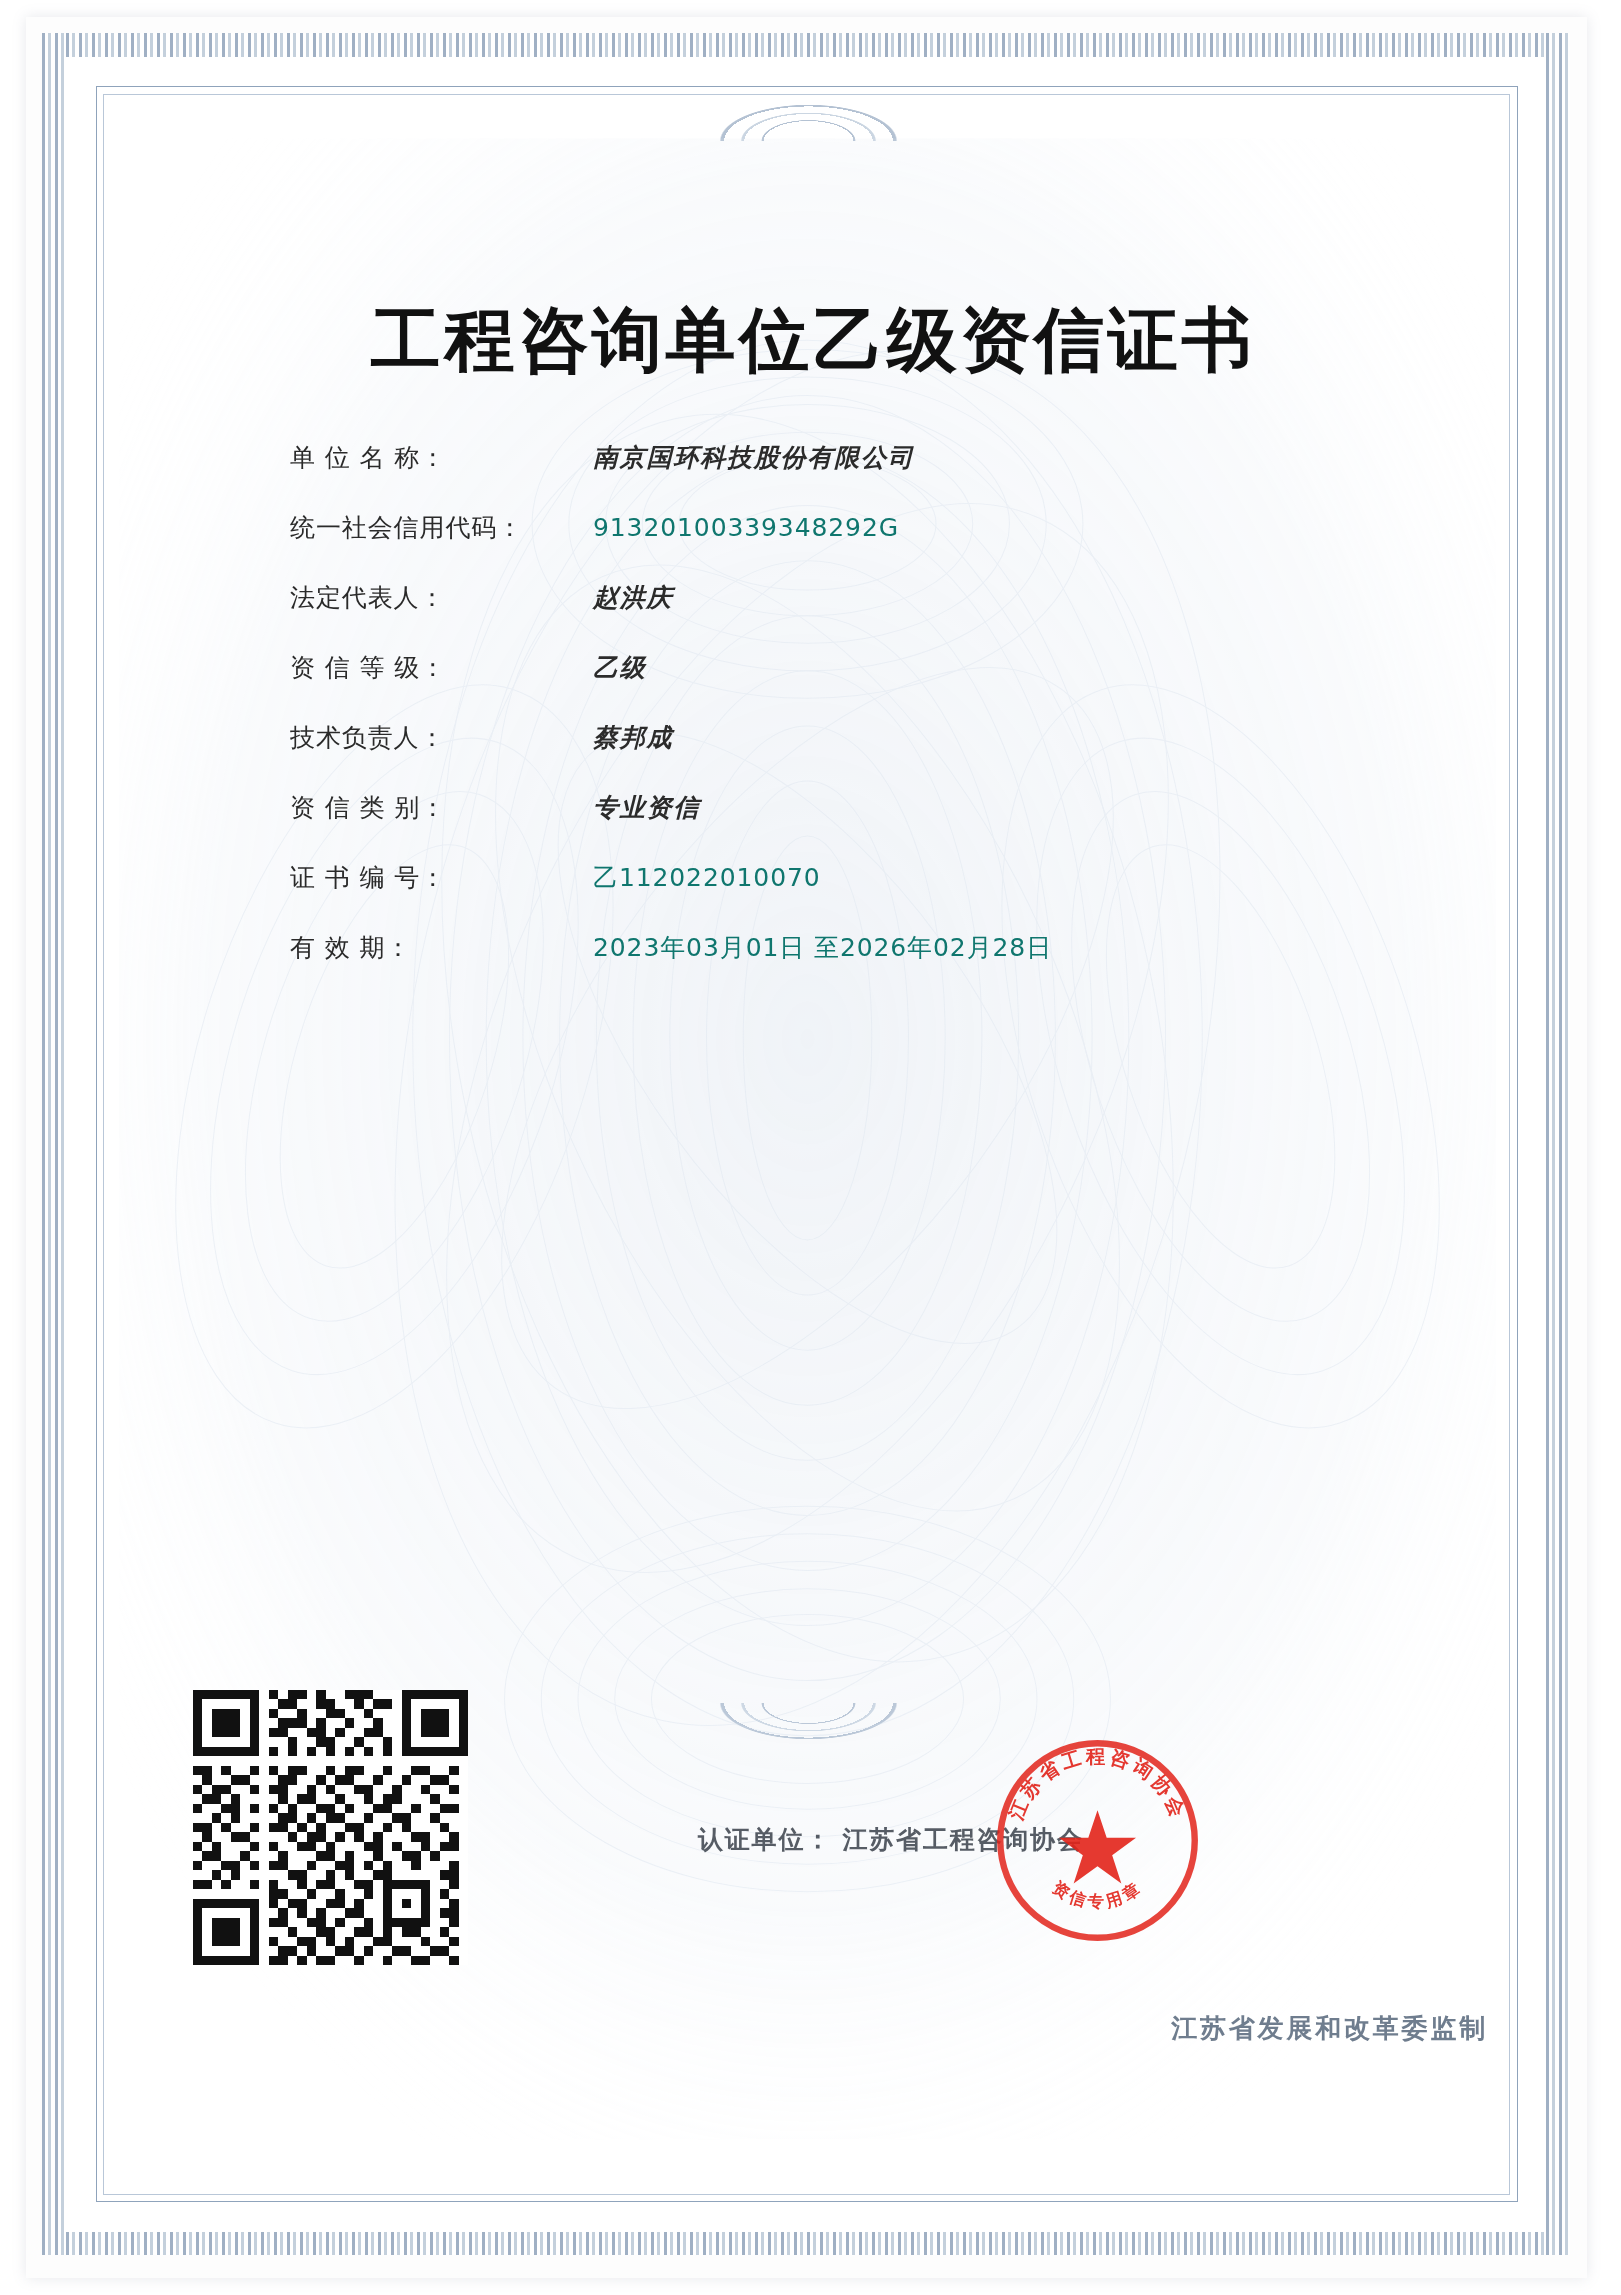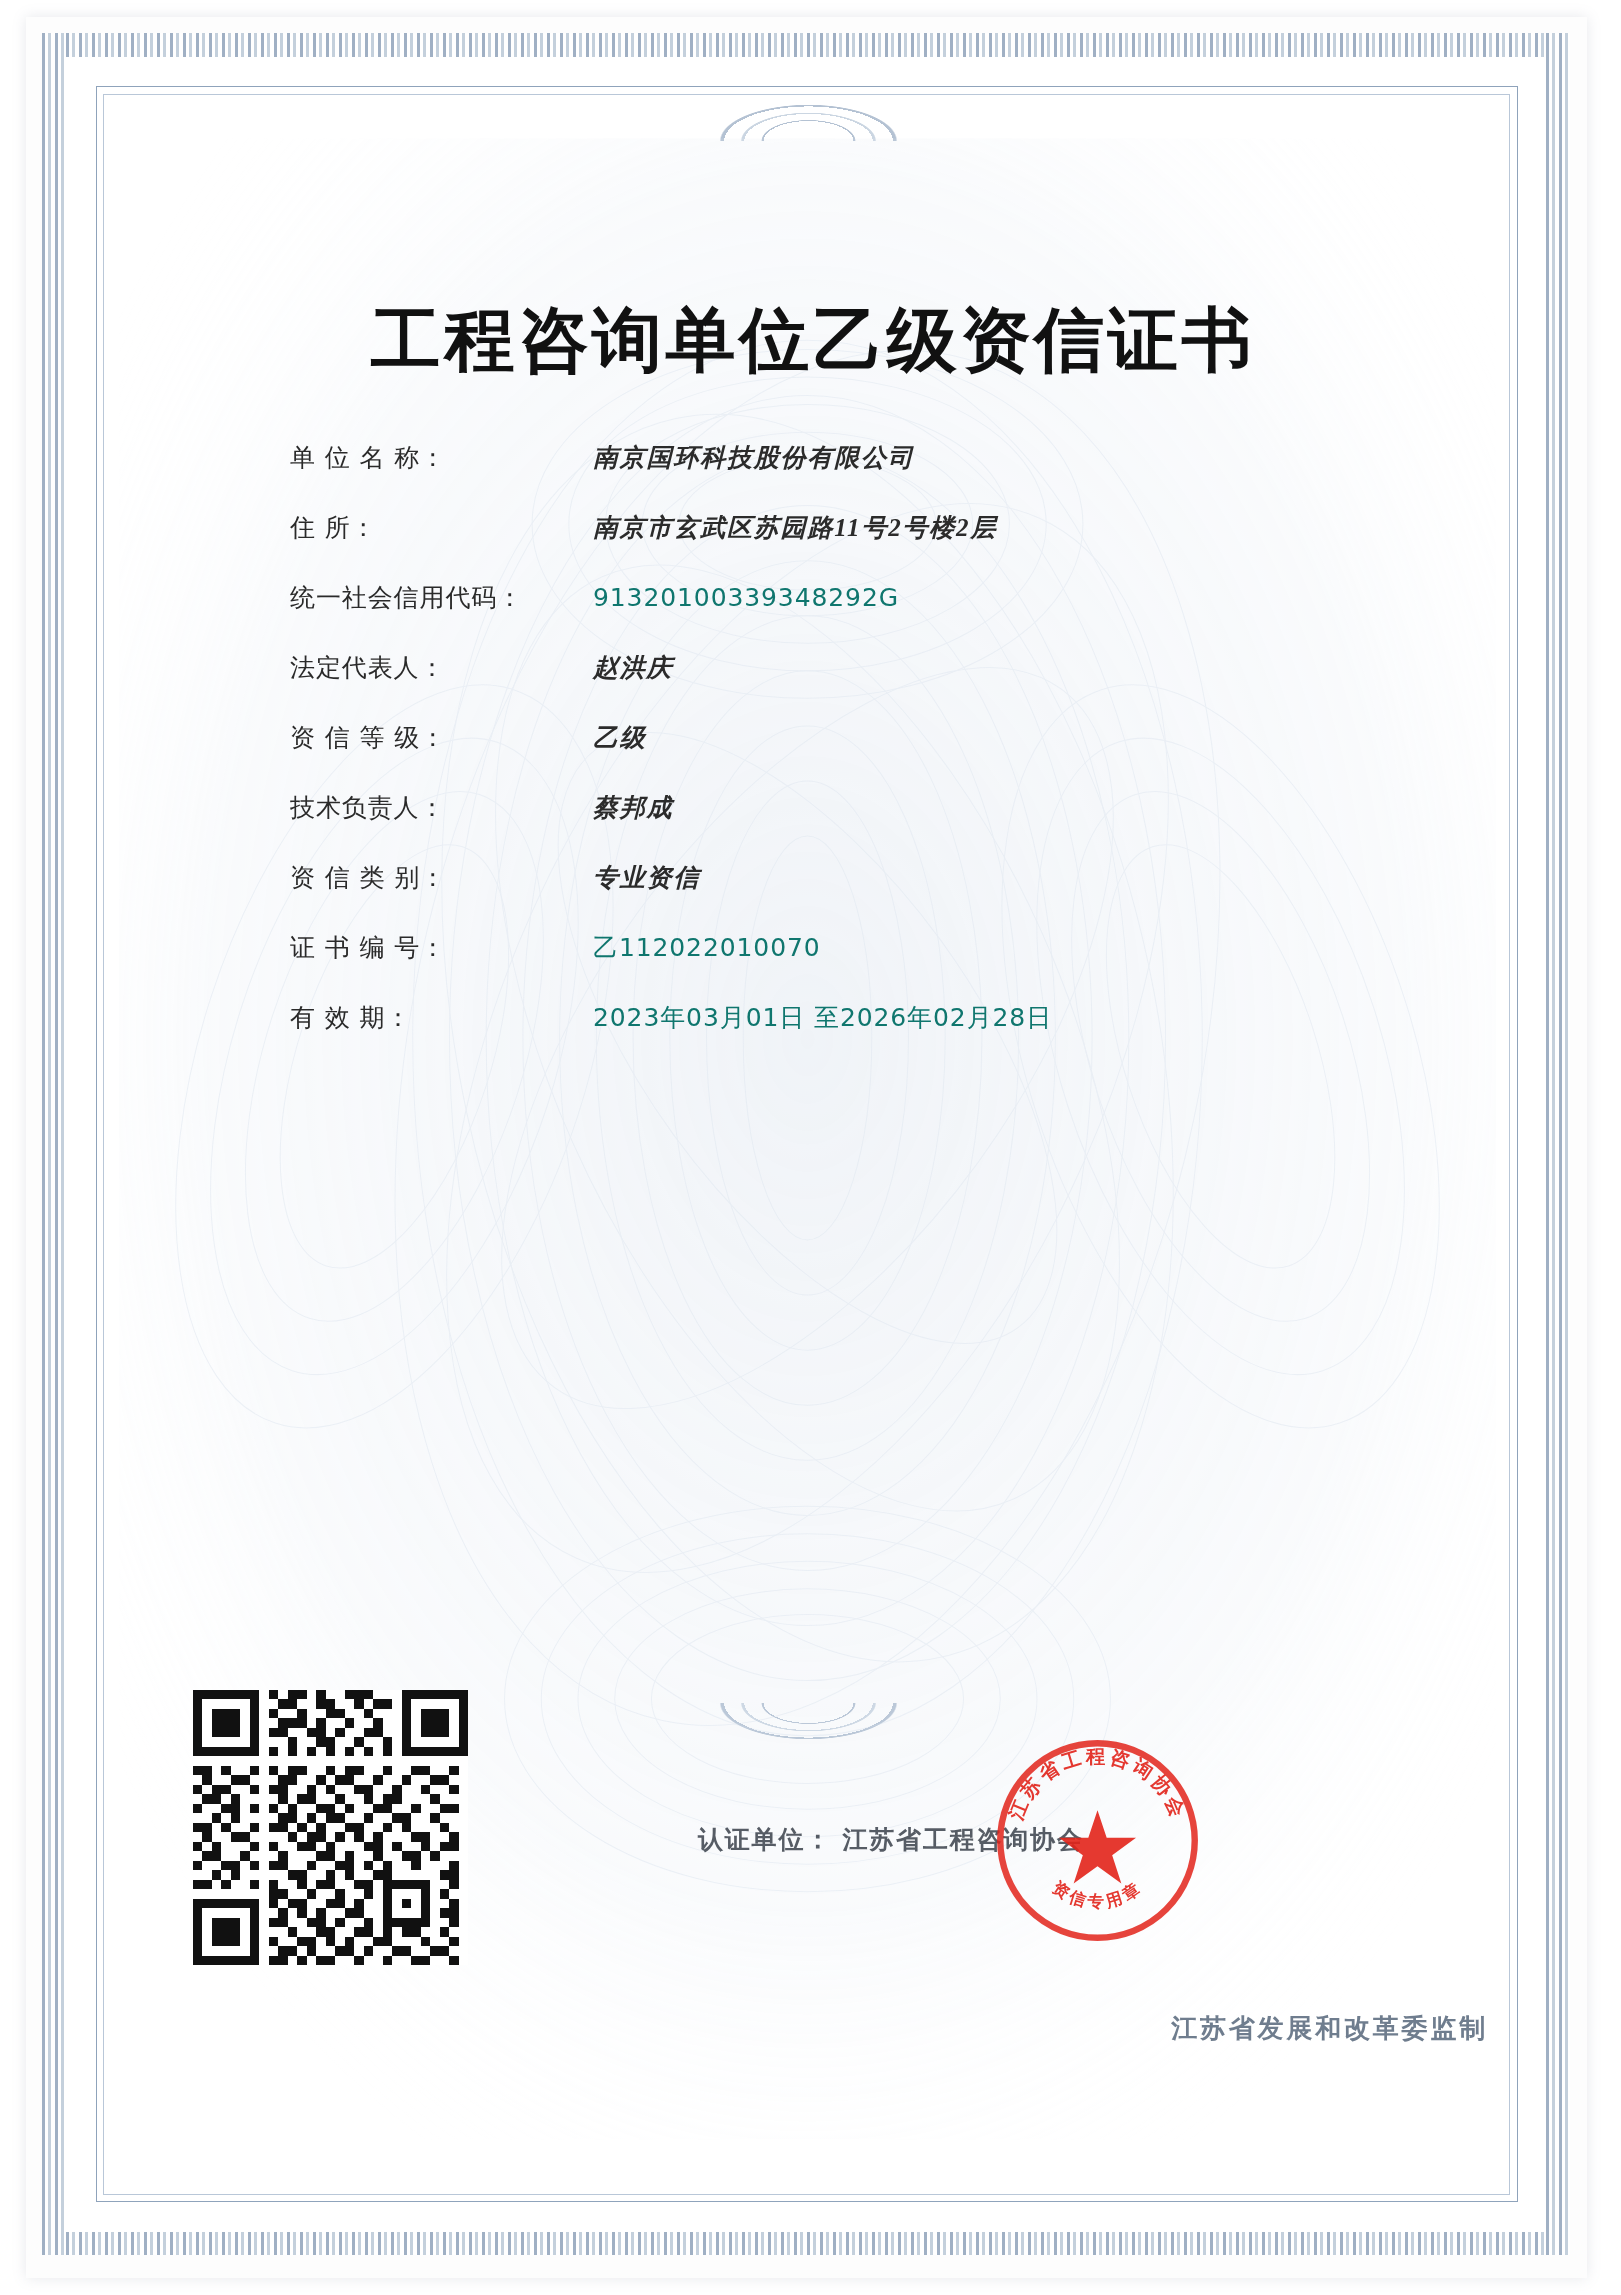--- a/index.html
+++ b/index.html
@@ -163,21 +163,21 @@
   }
   .field-value {
     font-family: "DejaVu Sans", "Liberation Sans", sans-serif;
     font-size: 25px;
     font-weight: 400;
     color: #0f766e;
     letter-spacing: 0.9px;
     white-space: nowrap;
   }
   .field-value.hand {
-    font-family: Liberation Serif, serif;
+    font-family: Liberation Mono, monospace;
     font-style: italic;
     font-weight: 700;
     color: #2b2b2b;
     letter-spacing: 1.8px;
   }
 
   
   .qr {
     position: absolute;
     left: 55px;
@@ -301,24 +301,20 @@
 
     <div class="cert-title">工程咨询单位乙级资信证书</div>
 
     <div class="fields">
 
       <div class="field-row">
         <span class="field-label">单 位 名 称：</span>
         <span class="field-value hand">南京国环科技股份有限公司</span>
       </div>
 
-      <div class="field-row">
-        <span class="field-label">住        所：</span>
-        <span class="field-value hand">南京市玄武区苏园路11号2号楼2层</span>
-      </div>
 
       <div class="field-row">
         <span class="field-label">统一社会信用代码：</span>
         <span class="field-value">91320100339348292G</span>
       </div>
 
       <div class="field-row">
         <span class="field-label">法定代表人：</span>
         <span class="field-value hand">赵洪庆</span>
       </div>

